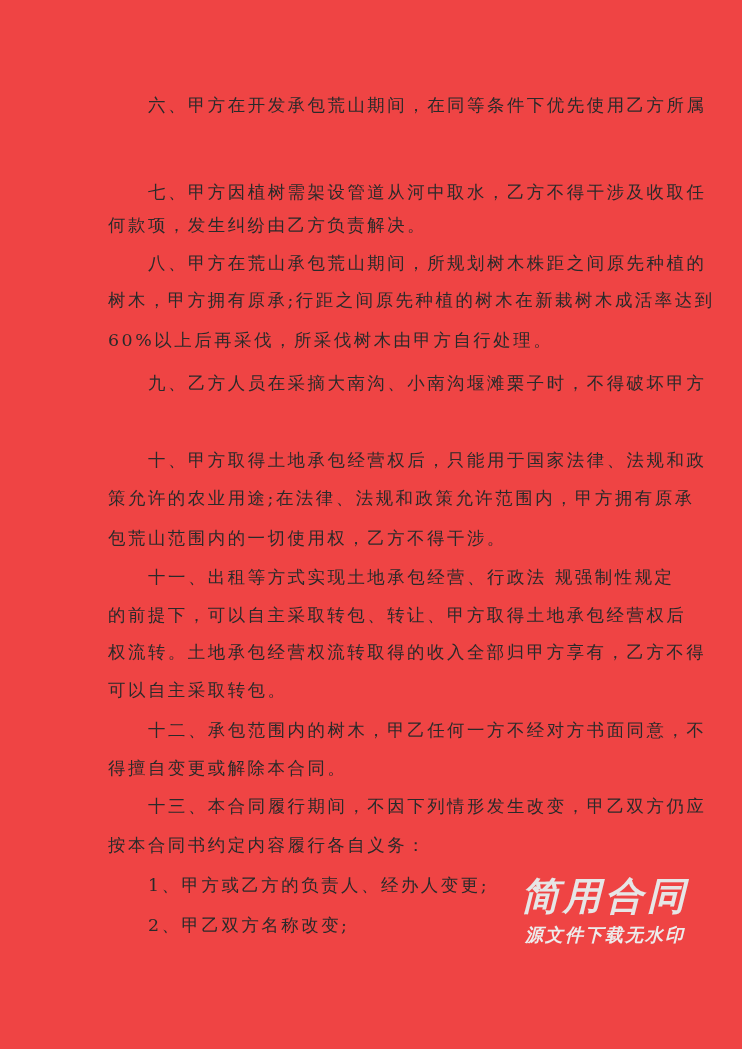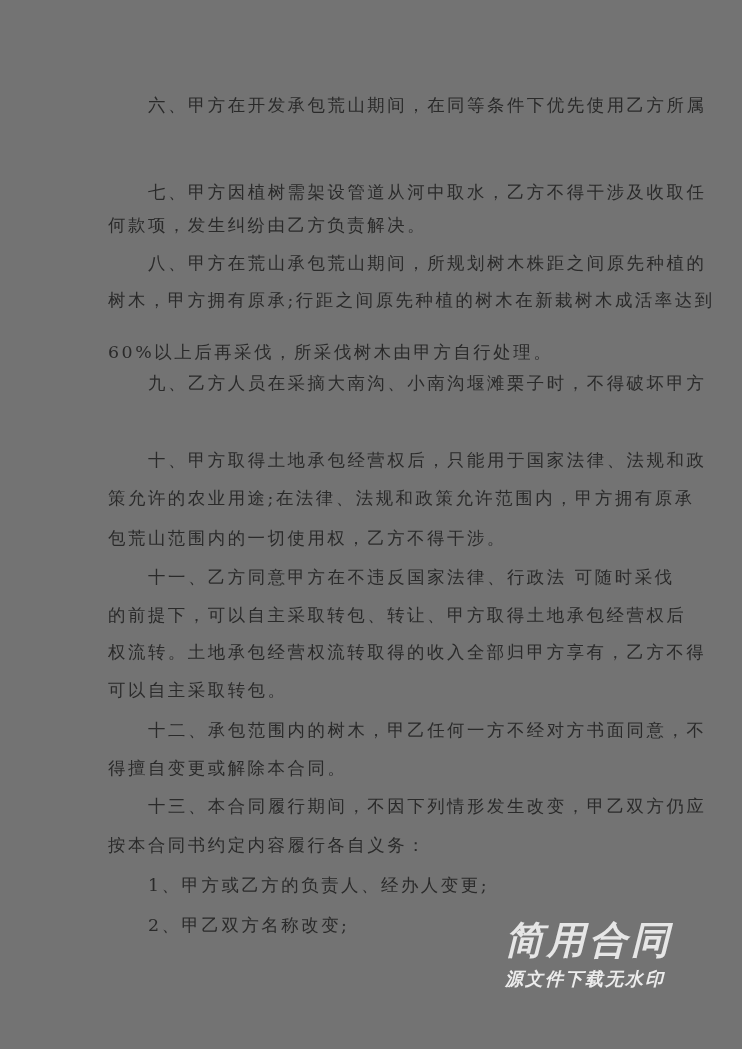--- a/index.html
+++ b/index.html
@@ -13,42 +13,42 @@
       position: relative;
       overflow: hidden;
       font-family: "DejaVu Serif", "Liberation Serif", serif;
       color: #2a2a2a;
     }
     .page {
       position: absolute;
       left: 0; top: 0;
       width: 742px;
       height: 1049px;
-      background: #737373;
+      background: #ef4444;
     }
     .line {
       position: absolute;
       left: 108px;
       width: 522px;
       font-size: 17.4px;
       letter-spacing: 2.55px;
       line-height: 22px;
       white-space: nowrap;
       overflow: visible;
     }
     .line.indent {
       left: 148px;
       width: 482px;
     }
     .watermark {
       position: absolute;
       left: 505px;
-      top: 918px;
+      top: 874px;
       width: 200px;
-      text-align: left;
+      text-align: center;
       color: #e9e9e9;
       font-family: "DejaVu Sans", "Liberation Sans", sans-serif;
       font-style: italic;
       pointer-events: none;
     }
     .wm-title {
       font-size: 38px;
       font-weight: bold;
       letter-spacing: 4px;
       line-height: 44px;
@@ -67,29 +67,29 @@
 <body>
 
 <div class="page">
   <div class="line indent" style="top:94px">六、甲方在开发承包荒山期间，在同等条件下优先使用乙方所属</div>
 
   <div class="line indent" style="top:181px">七、甲方因植树需架设管道从河中取水，乙方不得干涉及收取任</div>
   <div class="line" style="top:214px">何款项，发生纠纷由乙方负责解决。</div>
 
   <div class="line indent" style="top:252px">八、甲方在荒山承包荒山期间，所规划树木株距之间原先种植的</div>
   <div class="line" style="top:289px">树木，甲方拥有原承;行距之间原先种植的树木在新栽树木成活率达到</div>
-  <div class="line" style="top:341px">60%以上后再采伐，所采伐树木由甲方自行处理。</div>
+  <div class="line" style="top:329px">60%以上后再采伐，所采伐树木由甲方自行处理。</div>
 
   <div class="line indent" style="top:372px">九、乙方人员在采摘大南沟、小南沟堰滩栗子时，不得破坏甲方</div>
 
   <div class="line indent" style="top:449px">十、甲方取得土地承包经营权后，只能用于国家法律、法规和政</div>
   <div class="line" style="top:487px">策允许的农业用途;在法律、法规和政策允许范围内，甲方拥有原承</div>
   <div class="line" style="top:527px">包荒山范围内的一切使用权，乙方不得干涉。</div>
 
-  <div class="line indent" style="top:566px">十一、乙方同意甲方在不违反国家法律、行政法 可随时采伐</div>
+  <div class="line indent" style="top:566px">十一、出租等方式实现土地承包经营、行政法 规强制性规定</div>
   <div class="line" style="top:604px">的前提下，可以自主采取转包、转让、甲方取得土地承包经营权后</div>
   <div class="line" style="top:641px">权流转。土地承包经营权流转取得的收入全部归甲方享有，乙方不得</div>
   <div class="line" style="top:679px">可以自主采取转包。</div>
 
   <div class="line indent" style="top:719px">十二、承包范围内的树木，甲乙任何一方不经对方书面同意，不</div>
   <div class="line" style="top:757px">得擅自变更或解除本合同。</div>
 
   <div class="line indent" style="top:795px">十三、本合同履行期间，不因下列情形发生改变，甲乙双方仍应</div>
   <div class="line" style="top:834px">按本合同书约定内容履行各自义务：</div>
 

